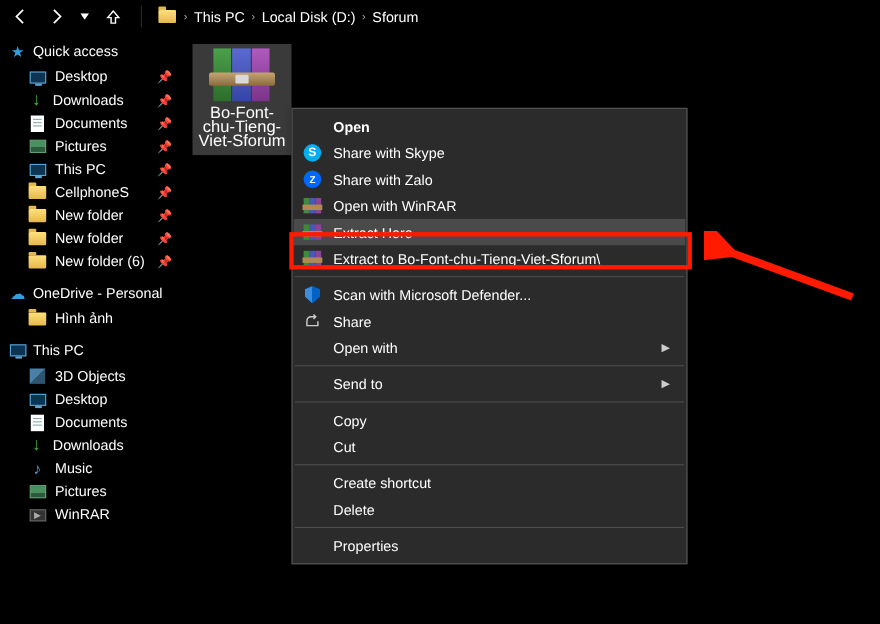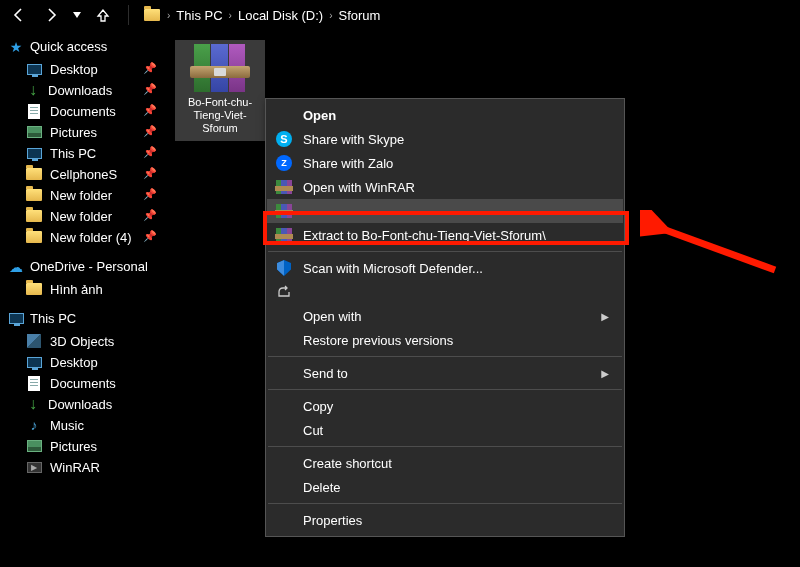--- a/index.html
+++ b/index.html
@@ -8,29 +8,29 @@
 .nav-btn { width:22px; height:22px; display:flex; align-items:center; justify-content:center; cursor:pointer; }
 .dropdown-caret { width:10px; display:flex; align-items:center; justify-content:center; }
 .divider-v { width:1px; height:20px; background:#2d2d2d; margin:0 4px; }
 .breadcrumbs { display:flex; align-items:center; gap:4px; font-size:13px; }
 .bc-sep { font-size:10px; color:#aaa; margin:0 2px; }
 .folder-ico { width:18px; height:18px; display:flex; align-items:center; justify-content:center; }
 
 .main { display:flex; height:calc(100% - 30px); }
 .sidebar { width:165px; padding:4px 0 4px 8px; background:#000; overflow:hidden; }
 .group-hdr { display:flex; align-items:center; gap:6px; padding:5px 0; font-size:13px; }
-.sb-item { display:flex; align-items:flex-start; gap:8px; padding:3px 0 3px 18px; font-size:13px; cursor:pointer; position:relative; }
+.sb-item { display:flex; align-items:flex-end; gap:8px; padding:3px 0 3px 18px; font-size:13px; cursor:pointer; position:relative; }
 .sb-item .pin { position:absolute; right:8px; color:#888; font-size:11px; }
 .ico { width:16px; height:14px; display:flex; align-items:center; justify-content:center; }
 
 .folder-yellow { width:16px; height:12px; background:linear-gradient(#ffe07a,#e6b84d); border-radius:1px; position:relative; }
 .folder-yellow::before { content:""; position:absolute; top:-3px; left:0; width:7px; height:3px; background:#e6b84d; border-radius:1px 1px 0 0; }
 
 .content { flex:1; padding:10px 0 0 10px; position:relative; background:#000; }
-.file-tile { width:90px; text-align:center; font-size:11px; line-height:13px; cursor:pointer; }
+.file-tile { width:90px; text-align:center; font-size:15px; line-height:13px; cursor:pointer; }
 .file-tile.selected { background:#3a3a3a; padding:4px 2px 6px 2px; }
 .rar-icon { width:52px; height:48px; margin:0 auto 4px auto; position:relative; }
 .rar-books { width:100%; height:100%; display:flex; }
 .book { flex:1; margin-right:1px; }
 .book.g{background:linear-gradient(#4aa04a,#2d6d2d);} .book.b{background:linear-gradient(#5a6ad0,#3545a5);} .book.p{background:linear-gradient(#b05abf,#7a3487);}
 .rar-belt { position:absolute; top:45%; left:-4px; right:-4px; height:12px; background:linear-gradient(#c4a571,#8b6b3e); border-radius:2px; }
 .rar-buckle { position:absolute; left:50%; top:50%; transform:translate(-50%,-50%); width:12px; height:8px; background:#d9d9d9; border-radius:1px; }
 
 .ctxmenu { position:absolute; left:265px; top:98px; width:360px; background:#2b2b2b; border:1px solid #555; box-shadow:2px 2px 8px rgba(0,0,0,.6); padding:4px 1px; z-index:10; }
 .ctx-item { display:flex; align-items:center; height:24px; padding:0 14px 0 8px; gap:10px; font-size:13px; cursor:pointer; position:relative; }
@@ -161,21 +161,21 @@
         <span class="ico">
           <span class="folder-yellow"></span>
         </span>
         <span>New folder</span>
         <span class="pin">📌</span>
       </div>
     <div class="sb-item">
         <span class="ico">
           <span class="folder-yellow"></span>
         </span>
-        <span>New folder (4)</span>
+        <span>New folder (6)</span>
         <span class="pin">📌</span>
       </div>
 
     <div class="group-hdr" style="margin-top:6px">
         <span class="ico cloud-blue">☁</span>
         <span>OneDrive - Personal</span>
       </div>
     <div class="sb-item">
         <span class="ico">
           <span class="folder-yellow"></span>
@@ -274,20 +274,21 @@
       <span class="ctx-text">Open with WinRAR</span>
     </div>
   <div class="ctx-item hovered">
       <span class="ctx-ico">
         <span class="rar-mini">
           <span class="g"></span>
           <span class="b"></span>
           <span class="p"></span>
         </span>
       </span>
+      <span class="ctx-text">Extract Here</span>
     </div>
   <div class="ctx-item">
       <span class="ctx-ico">
         <span class="rar-mini">
           <span class="g"></span>
           <span class="b"></span>
           <span class="p"></span>
         </span>
       </span>
       <span class="ctx-text">Extract to Bo-Font-chu-Tieng-Viet-Sforum\</span>
@@ -298,29 +299,26 @@
         <span class="shield-ico"></span>
       </span>
       <span class="ctx-text">Scan with Microsoft Defender...</span>
     </div>
   <div class="ctx-item">
       <span class="ctx-ico share-ico">
         <svg width="16" height="16" viewBox="0 0 16 16" fill="none">
           <path d="M3 8 Q3 4 7 4 L11 4 M9 2 L11 4 L9 6 M3 8 L3 12 L13 12 L13 8" stroke="#ccc" stroke-width="1.3"></path>
         </svg>
       </span>
+      <span class="ctx-text">Share</span>
     </div>
   <div class="ctx-item">
       <span class="ctx-ico"></span>
       <span class="ctx-text">Open with</span>
       <span class="ctx-sub">▶</span>
-    </div>
-  <div class="ctx-item">
-      <span class="ctx-ico"></span>
-      <span class="ctx-text">Restore previous versions</span>
     </div>
   <div class="ctx-sep"></div>
   <div class="ctx-item">
       <span class="ctx-ico"></span>
       <span class="ctx-text">Send to</span>
       <span class="ctx-sub">▶</span>
     </div>
   <div class="ctx-sep"></div>
   <div class="ctx-item">
       <span class="ctx-ico"></span>

